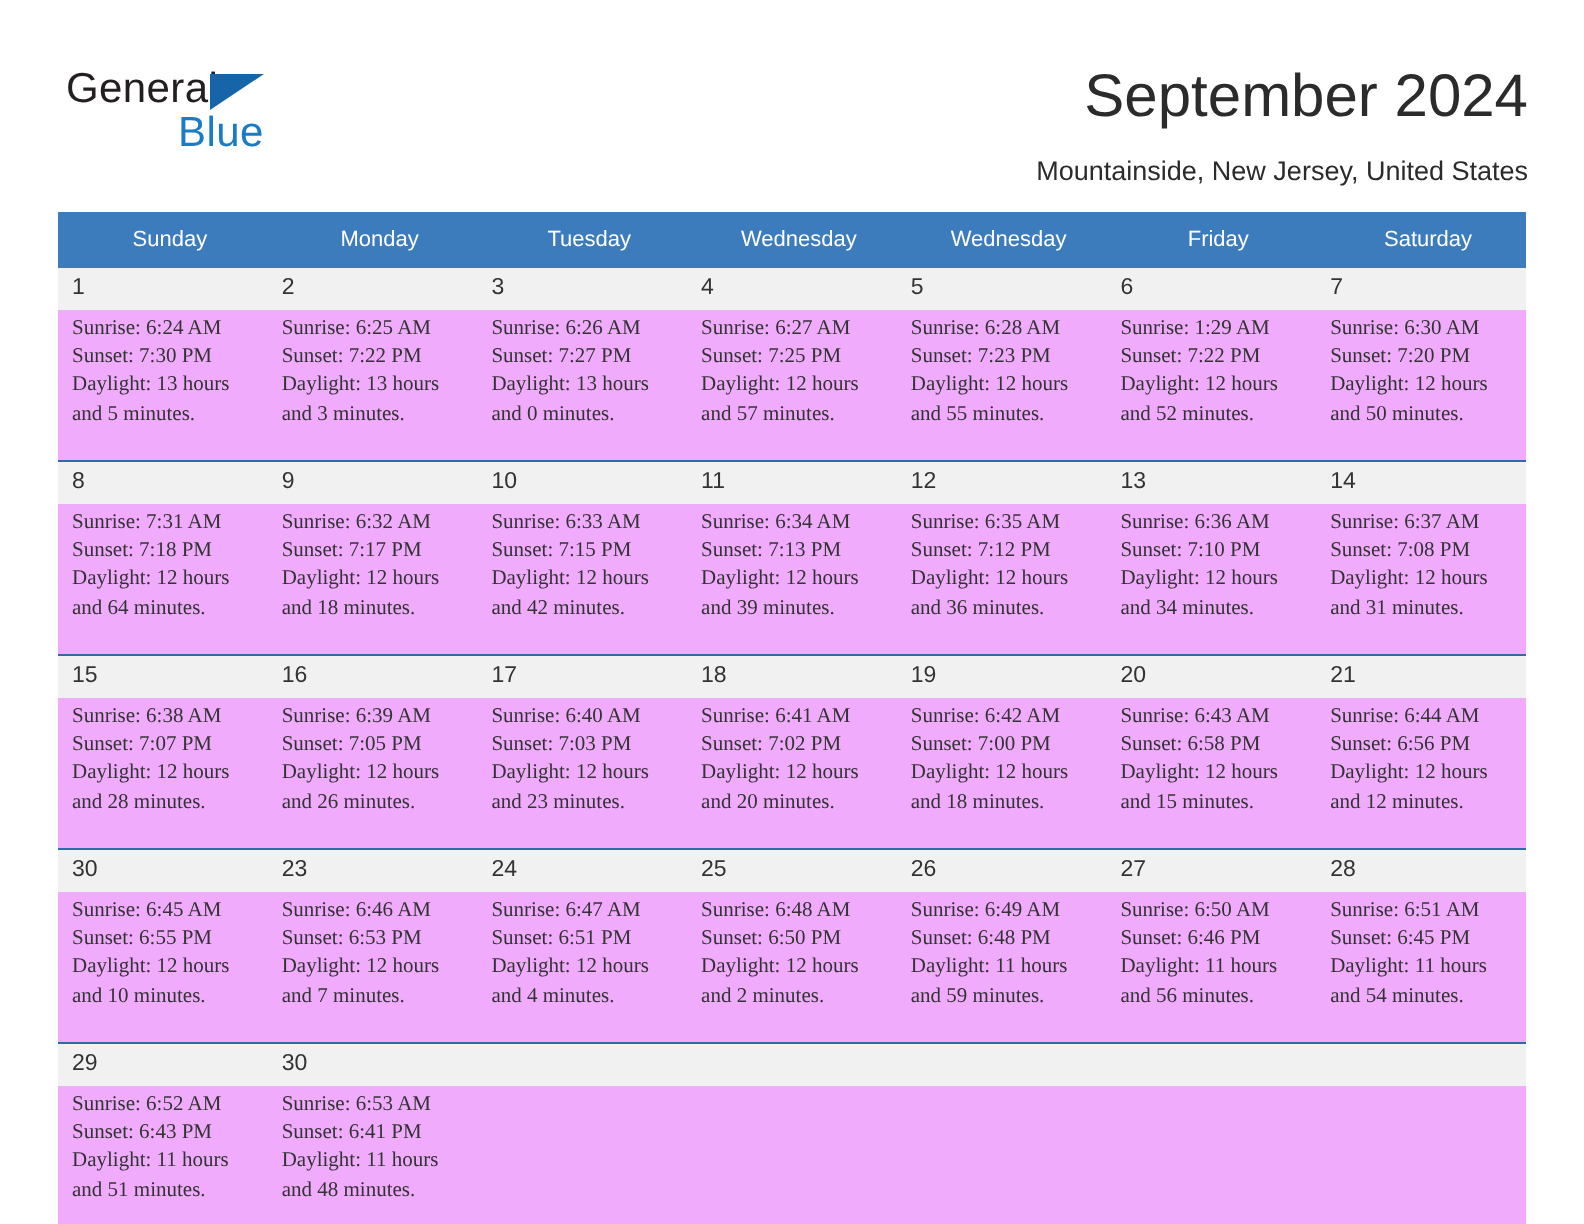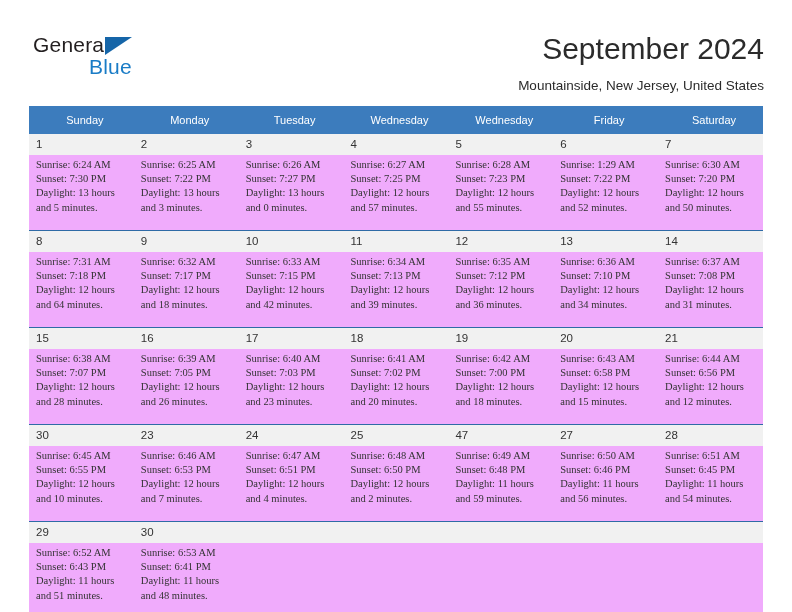--- a/index.html
+++ b/index.html
@@ -333,21 +333,21 @@
             </td>
           </tr>
           <tr class="week-sep">
             <td colspan="7"></td>
           </tr>
           <tr class="daynum-row">
             <td>30</td>
             <td>23</td>
             <td>24</td>
             <td>25</td>
-            <td>47</td>
+            <td>26</td>
             <td>27</td>
             <td>28</td>
           </tr>
           <tr class="info-row">
             <td>
               <div class="line">Sunrise: 6:45 AM</div>
               <div class="line">Sunset: 6:55 PM</div>
               <div class="line">Daylight: 12 hours</div>
               <div class="line">and 10 minutes.</div>
             </td>

